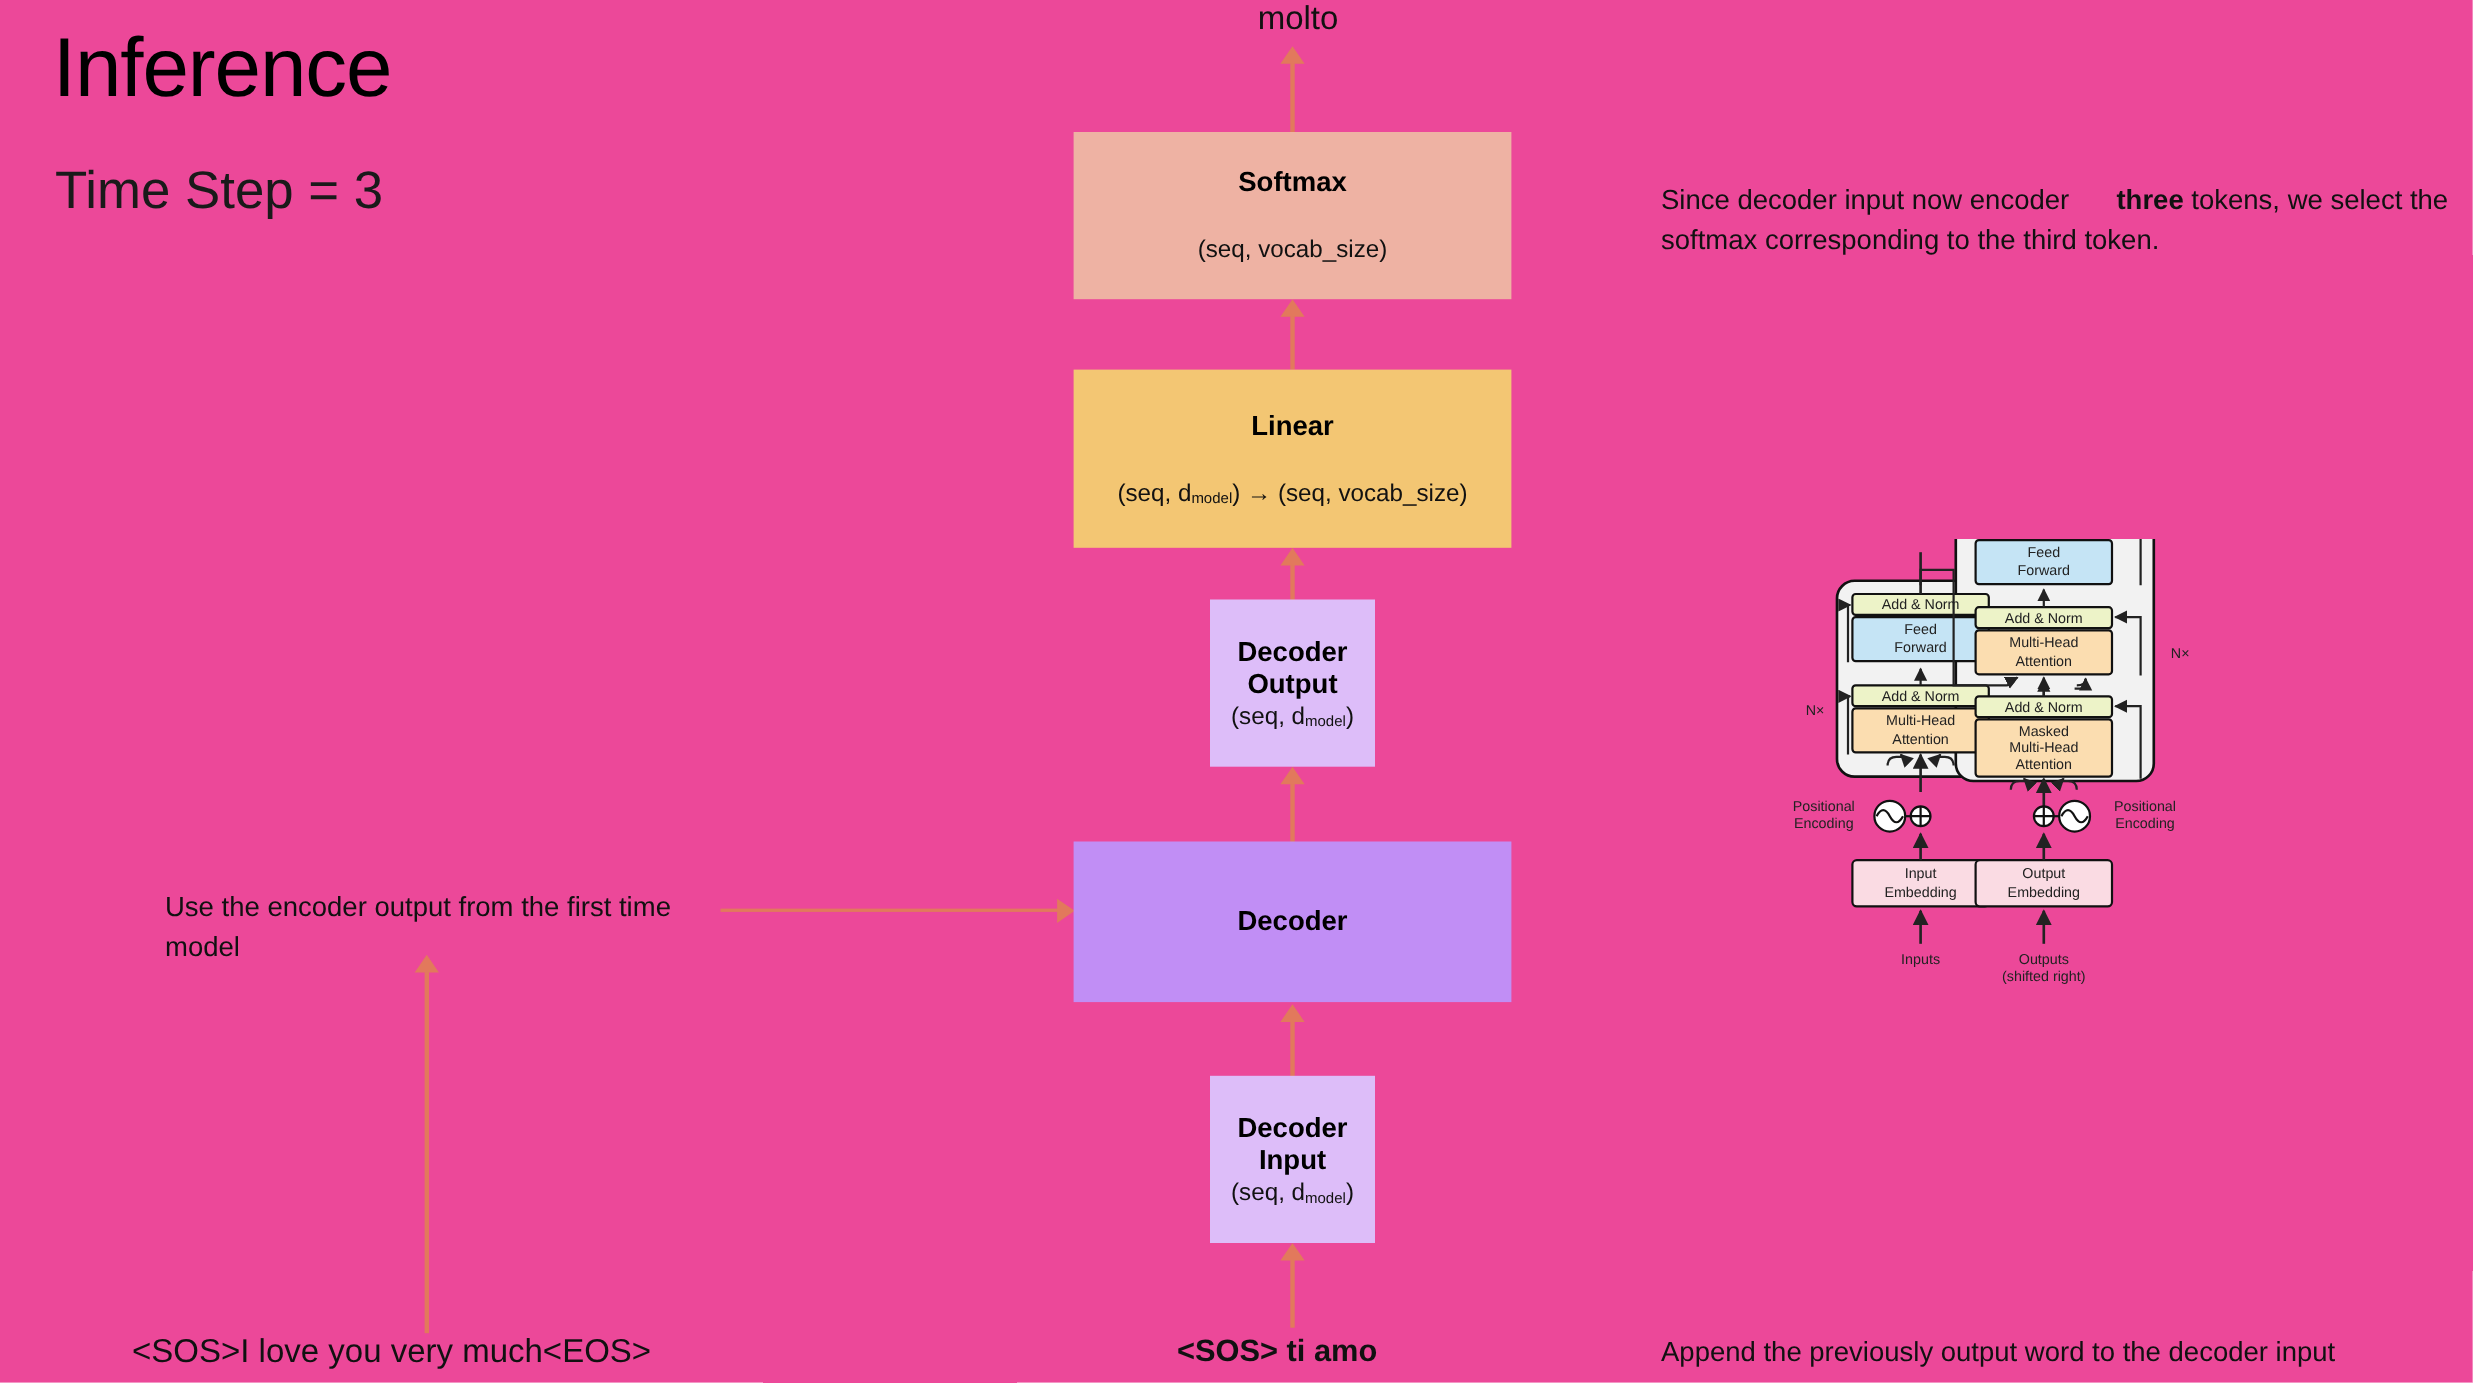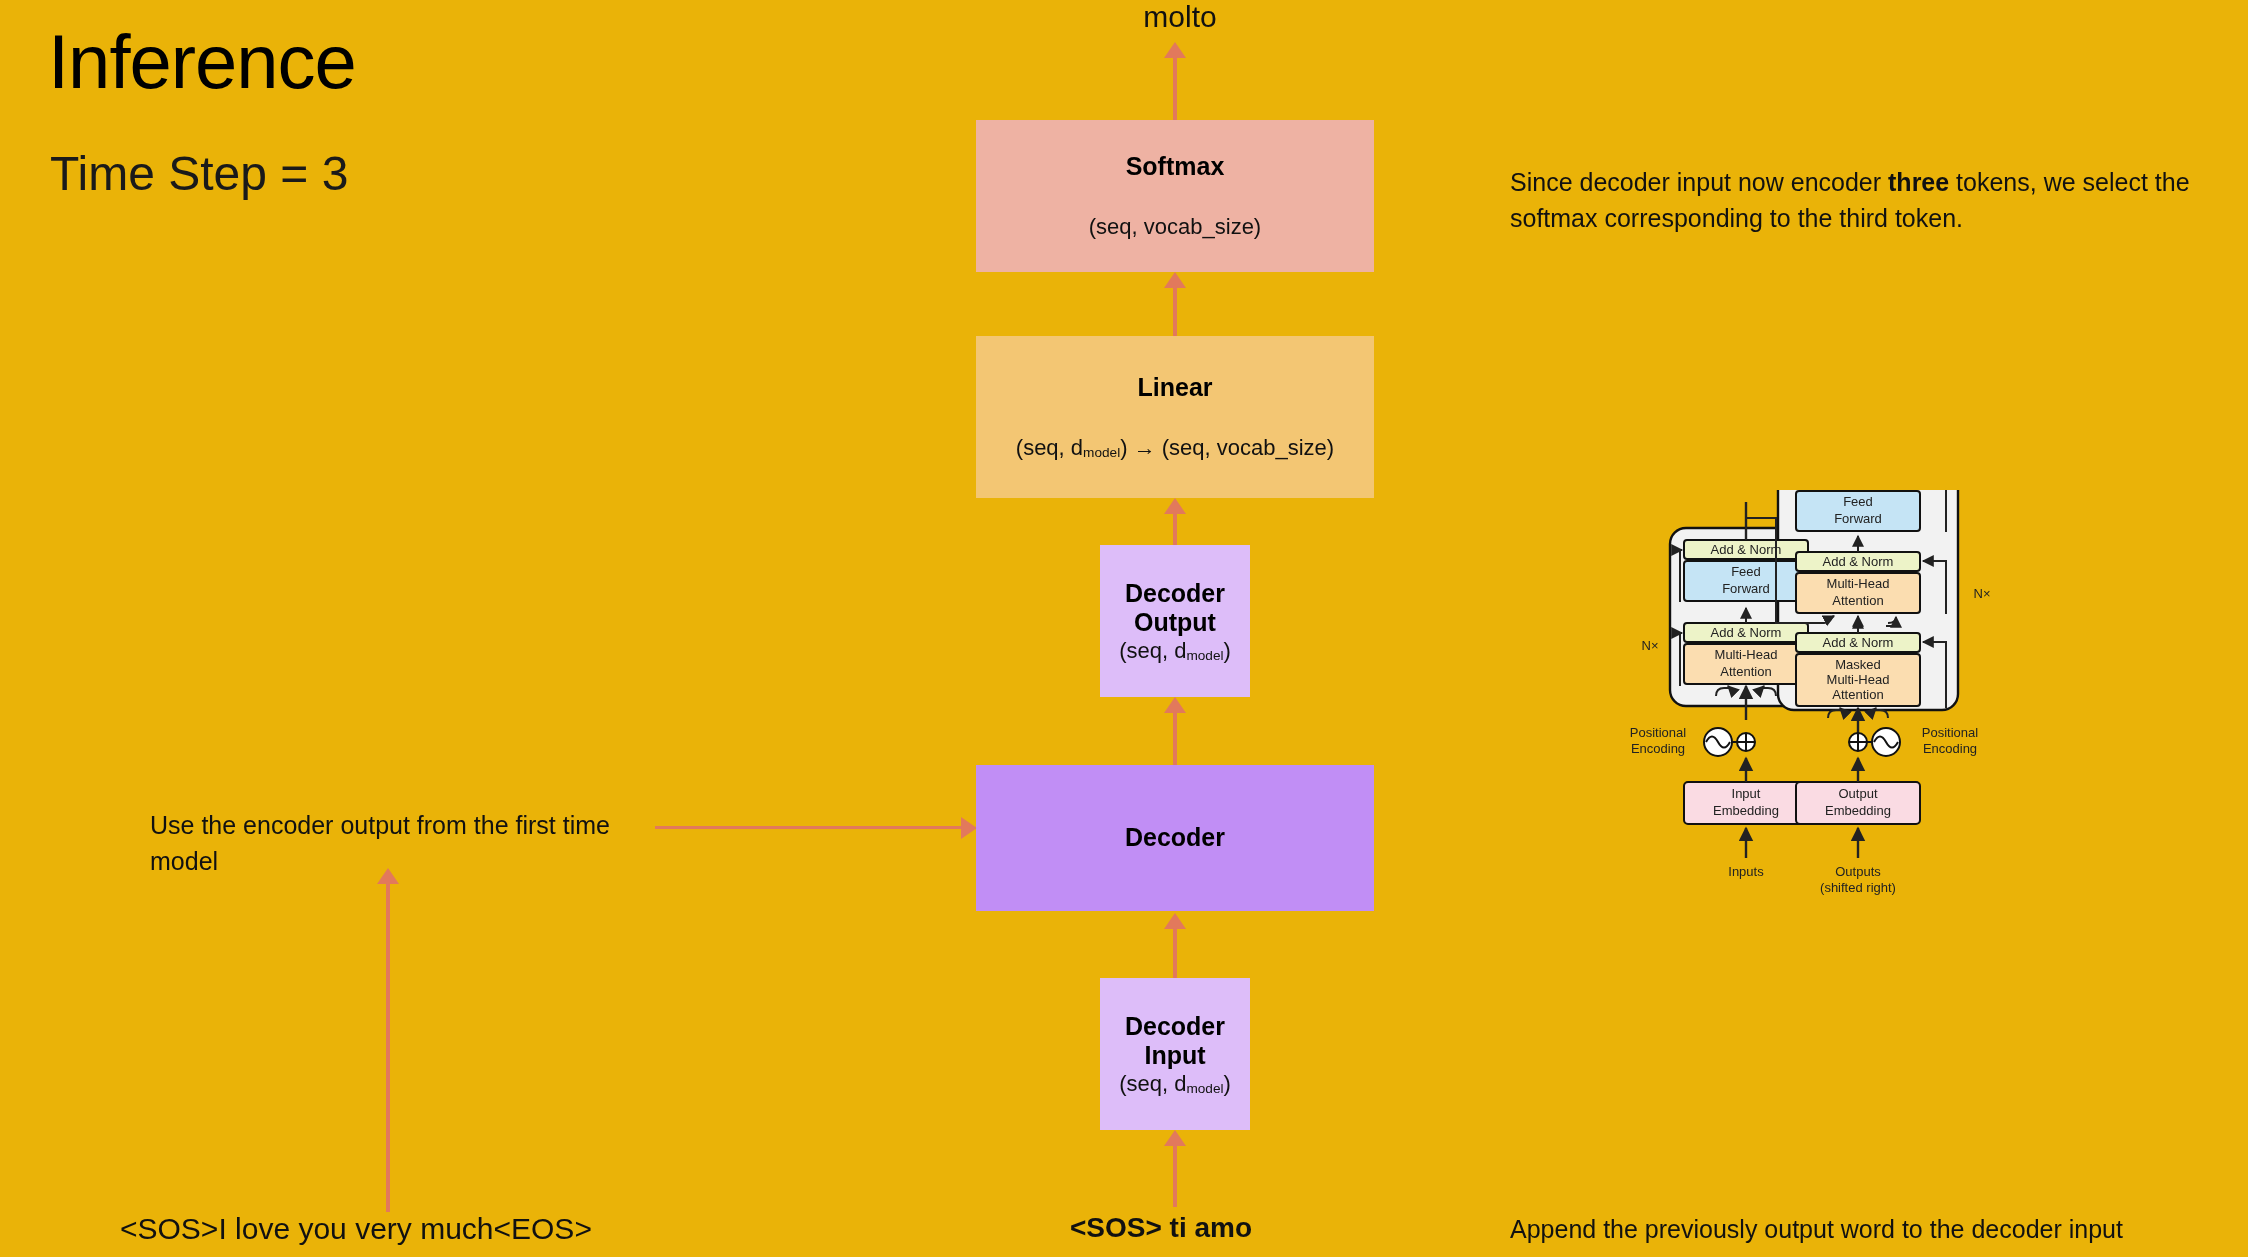--- a/index.html
+++ b/index.html
@@ -2,21 +2,21 @@
 <html><head>
 <meta charset="utf-8">
 <style>
   * { box-sizing: border-box; margin: 0; padding: 0; }
   html, body {
     width: 2248px; height: 1257px;
     background: #ffffff;
     font-family: "Liberation Sans", sans-serif;
     overflow: hidden;
   }
-  #slide { position: relative; width: 2248px; height: 1257px; background: #eab308; }
+  #slide { position: relative; width: 2248px; height: 1257px; background: #ec4899; }
 
   
   .title {
     position: absolute; left: 48px; top: 22px;
     font-size: 76px; font-weight: 400; color: #000;
     letter-spacing: -1px; line-height: 1.05;
   }
   .subtitle {
     position: absolute; left: 50px; top: 146px;
     font-size: 48px; font-weight: 400; color: #1a1a1a;
@@ -73,21 +73,21 @@
   .tgt-label {
     position: absolute; left: 1070px; top: 1212px;
     font-size: 28px; color: #111; white-space: nowrap; font-weight: bold;
   }
   .note {
     position: absolute; font-size: 25px; color: #111; line-height: 1.42;
   }
   #note-left  { left: 150px;  top: 808px; width: 520px; }
   #note-right { left: 1510px; top: 165px; width: 720px; }
   #note-bottom{ left: 1510px; top: 1212px; width: 760px; white-space: nowrap; }
-  .note b { font-weight: 700; }
+  .note b { font-weight: 700; margin-left: 36px; }
 
   
   #tf { position: absolute; left: 1610px; top: 490px; width: 500px; height: 690px; }
   #tf svg { width: 100%; height: 100%; display: block; }
 </style>
 </head>
 <body>
 
 <div id="slide">
 

